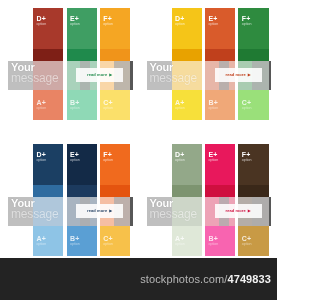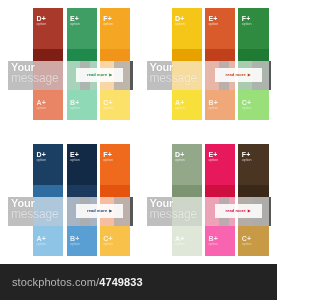--- a/index.html
+++ b/index.html
@@ -121,25 +121,25 @@
     font-size: 4px;
     font-weight: bold;
     letter-spacing: .1px;
     white-space: nowrap;
   }
   .btn .arw { font-size: 4px; line-height: 1; }
 
   .footer {
     position: absolute;
     left: 0; bottom: 0;
-    width: 277px; height: 36px;
+    width: 277px; height: 42px;
     background: #232323;
     display: flex;
     align-items: center;
-    justify-content: flex-start;
+    justify-content: flex-end;
     padding-right: 6px;
     padding-left: 12px;
   }
   .footer .wm {
     font-size: 11px;
     color: #b6b6b6;
     letter-spacing: .1px;
   }
   .footer .wm b { color: #f2f2f2; font-weight: bold; }
 </style>

